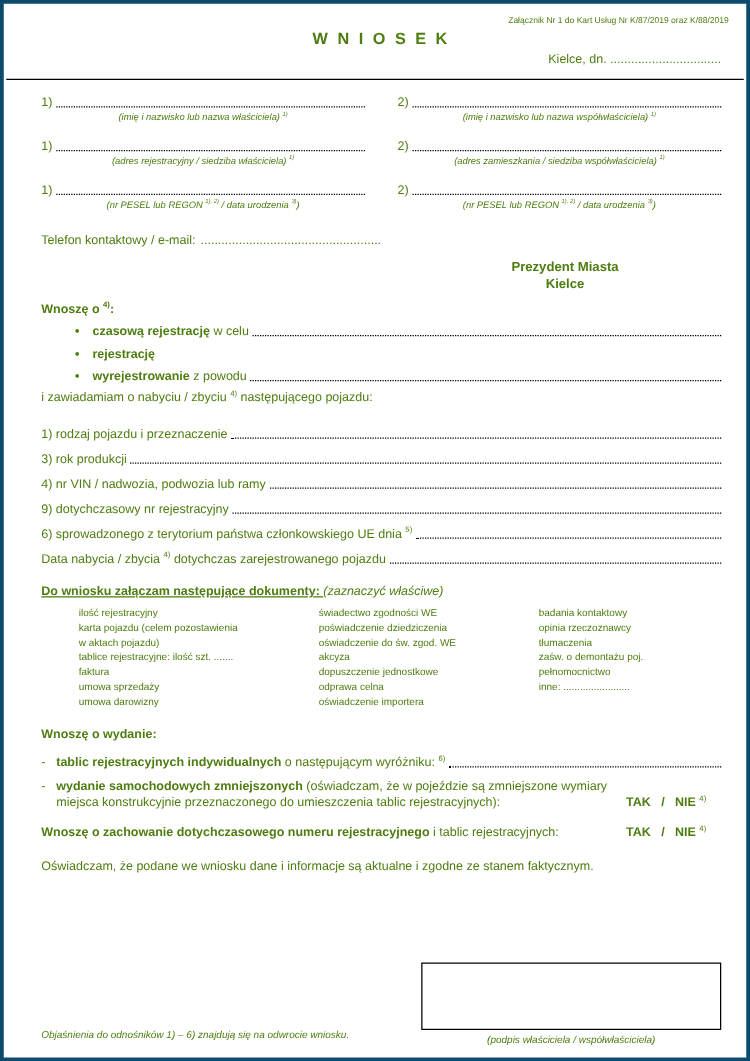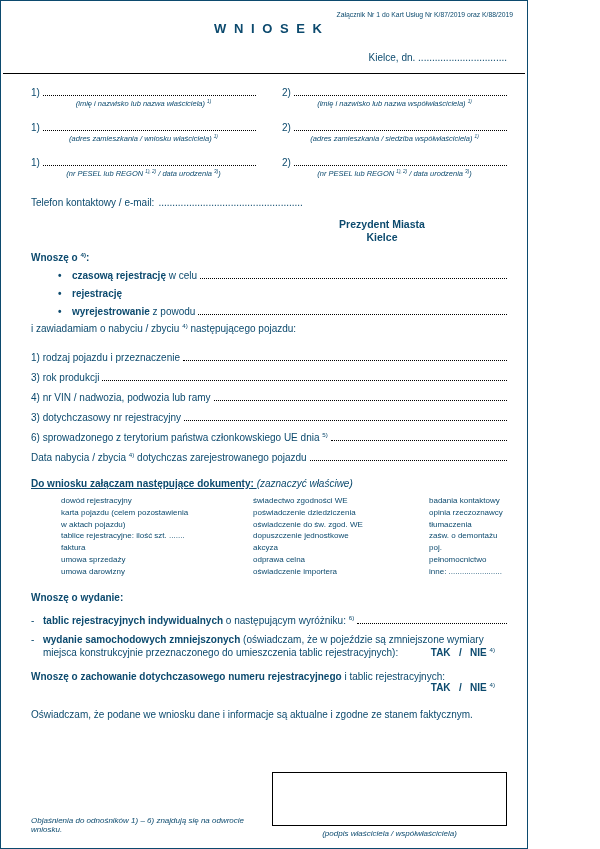--- a/index.html
+++ b/index.html
@@ -1,26 +1,26 @@
 <!DOCTYPE html>
 <html><head>
 <meta charset="utf-8">
 <style>
   html,body{margin:0;padding:0;background:#ffffff;}
   .page{
-    width:528px;height:849px;box-sizing:border-box;background:#fff;color:#0c4a6e;
-    border:1px solid #0c4a6e;padding:10px 20px 10px 30px;
+    width:600px;height:849px;box-sizing:border-box;background:#fff;color:#4d7c0f;
+    border:3px solid #0c4a6e;padding:10px 20px 10px 30px;
     font-family:"Liberation Sans",sans-serif;display:flex;flex-direction:column;
   }
   sup{font-size:0.62em;line-height:0;vertical-align:super;}
   .fill{flex:1 1 auto;border-bottom:1px dotted #000;margin:0 0 2px 3px;min-width:18px;}
   
   .attachment{font-size:6.8px;text-align:right;margin-right:-6px;}
   .title{font-size:13px;font-weight:bold;letter-spacing:2px;text-align:center;margin-top:3px;}
-  .place-date{font-size:10px;text-align:right;margin-top:16px;}
+  .place-date{font-size:10px;text-align:right;margin-top:4px;}
   .rule{border-top:1px solid #000;margin:10px -18px 0 -28px;}
   
   .parties{display:flex;gap:26px;margin-top:10px;}
   .pcol{flex:1;min-width:0;}
   .frow{display:flex;align-items:flex-end;font-size:10px;height:14px;}
   .caption{font-size:7.5px;font-style:italic;text-align:center;margin:1px 0 11px;}
   
   .contact{font-size:10px;margin-top:8px;}
   .contact .dots{margin-left:4px;}
   .addressee{font-weight:bold;font-size:10.5px;line-height:13px;text-align:center;width:170px;margin:10px 40px 0 auto;}
@@ -40,21 +40,21 @@
   .dcol2{width:176px;}
   .dcol3{flex:1;}
   
   .iss-heading{font-size:10px;font-weight:bold;margin-top:14px;}
   .issrow{display:flex;align-items:flex-end;font-size:10px;margin-top:9px;height:14px;}
   .dash{width:12px;flex:0 0 12px;}
   .iss2{font-size:10px;margin-top:8px;}
   .iss2 .l1{display:flex;}
   .iss2 .l2{display:flex;margin-left:12px;margin-top:2px;}
   .choice{margin-left:auto;margin-right:12px;white-space:nowrap;}
-  .retention{display:flex;font-size:10px;margin-top:13px;flex-direction:column;}
+  .retention{display:flex;font-size:10px;margin-top:13px;}
   .declaration{font-size:10px;margin-top:16px;}
   
   .bottom{margin-top:auto;display:flex;justify-content:space-between;align-items:flex-end;}
   .foot-note{font-size:8px;font-style:italic;margin-bottom:4px;}
   .sig{width:240px;}
   .sig-box{height:52px;border:1px solid #000;}
   .sig-caption{font-size:8px;font-style:italic;text-align:center;margin-top:3px;}
 </style>
 </head>
 <body>
@@ -73,21 +73,21 @@
     <div class="pcol">
       <div class="frow">
         <span>1)</span>
         <span class="fill"></span>
       </div>
       <div class="caption"><span>(imię i nazwisko lub nazwa właściciela) </span><sup>1)</sup></div>
       <div class="frow">
         <span>1)</span>
         <span class="fill"></span>
       </div>
-      <div class="caption"><span>(adres zamieszkania / wniosku właściciela) </span><sup>1)</sup></div>
+      <div class="caption"><span>(adres rejestracyjny / siedziba właściciela) </span><sup>1)</sup></div>
       <div class="frow">
         <span>1)</span>
         <span class="fill"></span>
       </div>
       <div class="caption"><span style="font-style: italic;">(nr PESEL lub REGON </span><sup>1), 2)</sup><span style="font-style: italic;"> / data urodzenia </span><sup>3)</sup><span style="font-style: italic;">)</span></div>
     </div>
     <div class="pcol">
       <div class="frow">
         <span>2)</span>
         <span class="fill"></span>
@@ -141,51 +141,51 @@
     </div>
     <div class="vrow">
       <span><span>3) rok produkcji </span></span>
       <span class="fill"></span>
     </div>
     <div class="vrow">
       <span><span>4) nr VIN / nadwozia, podwozia lub ramy </span></span>
       <span class="fill"></span>
     </div>
     <div class="vrow">
-      <span><span>3) dotychczasowy nr rejestracyjny </span></span>
+      <span><span>9) dotychczasowy nr rejestracyjny </span></span>
       <span class="fill"></span>
     </div>
     <div class="vrow">
       <span><span>6) sprowadzonego z terytorium państwa członkowskiego UE dnia </span><sup>5)</sup></span>
       <span class="fill"></span>
     </div>
     <div class="vrow">
       <span><span>Data nabycia / zbycia </span><sup>4)</sup><span> dotychczas zarejestrowanego pojazdu </span></span>
       <span class="fill"></span>
     </div>
   </div>
 
   <div class="docs-heading"><span style="font-weight: bold; text-decoration: underline;">Do wniosku załączam następujące dokumenty: </span><span style="font-style: italic;">(zaznaczyć właściwe)</span></div>
 
   <div class="docs-cols">
     <div class="dcol1">
-      <div>dowód rejestracyjny</div>
+      <div>ilość rejestracyjny</div>
       <div>karta pojazdu (celem pozostawienia</div>
       <div>w aktach pojazdu)</div>
       <div>tablice rejestracyjne:  ilość szt. .......</div>
       <div>faktura</div>
       <div>umowa sprzedaży</div>
       <div>umowa darowizny</div>
     </div>
     <div class="dcol2">
       <div>świadectwo zgodności WE</div>
       <div>poświadczenie dziedziczenia</div>
       <div>oświadczenie do św. zgod. WE</div>
+      <div>akcyza</div>
       <div>dopuszczenie jednostkowe</div>
-      <div>akcyza</div>
       <div>odprawa celna</div>
       <div>oświadczenie importera</div>
     </div>
     <div class="dcol3">
       <div>badania kontaktowy</div>
       <div>opinia rzeczoznawcy</div>
       <div>tłumaczenia</div>
       <div>zaśw. o demontażu poj.</div>
       <div>pełnomocnictwo</div>
       <div>inne:  ........................</div>

